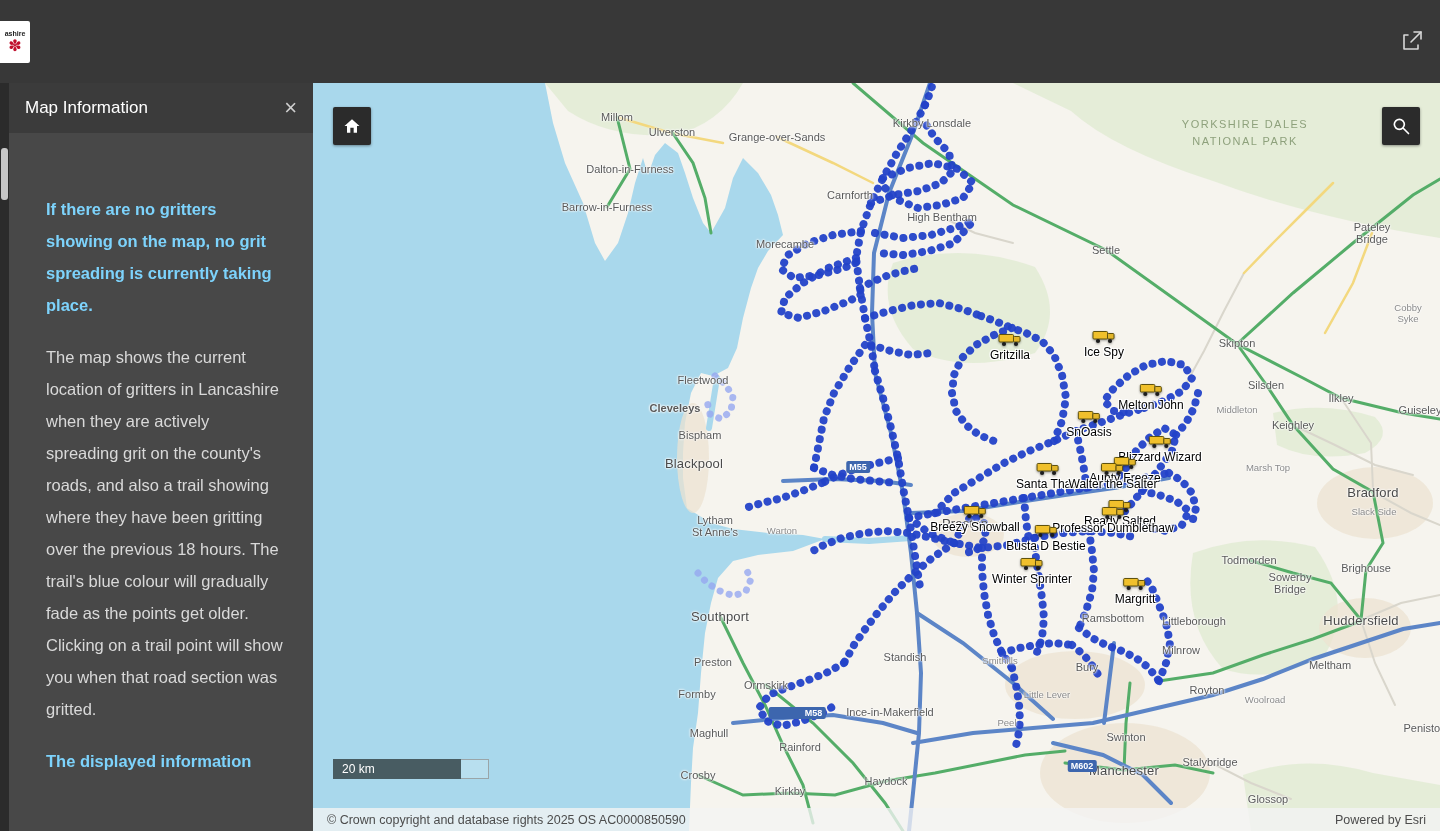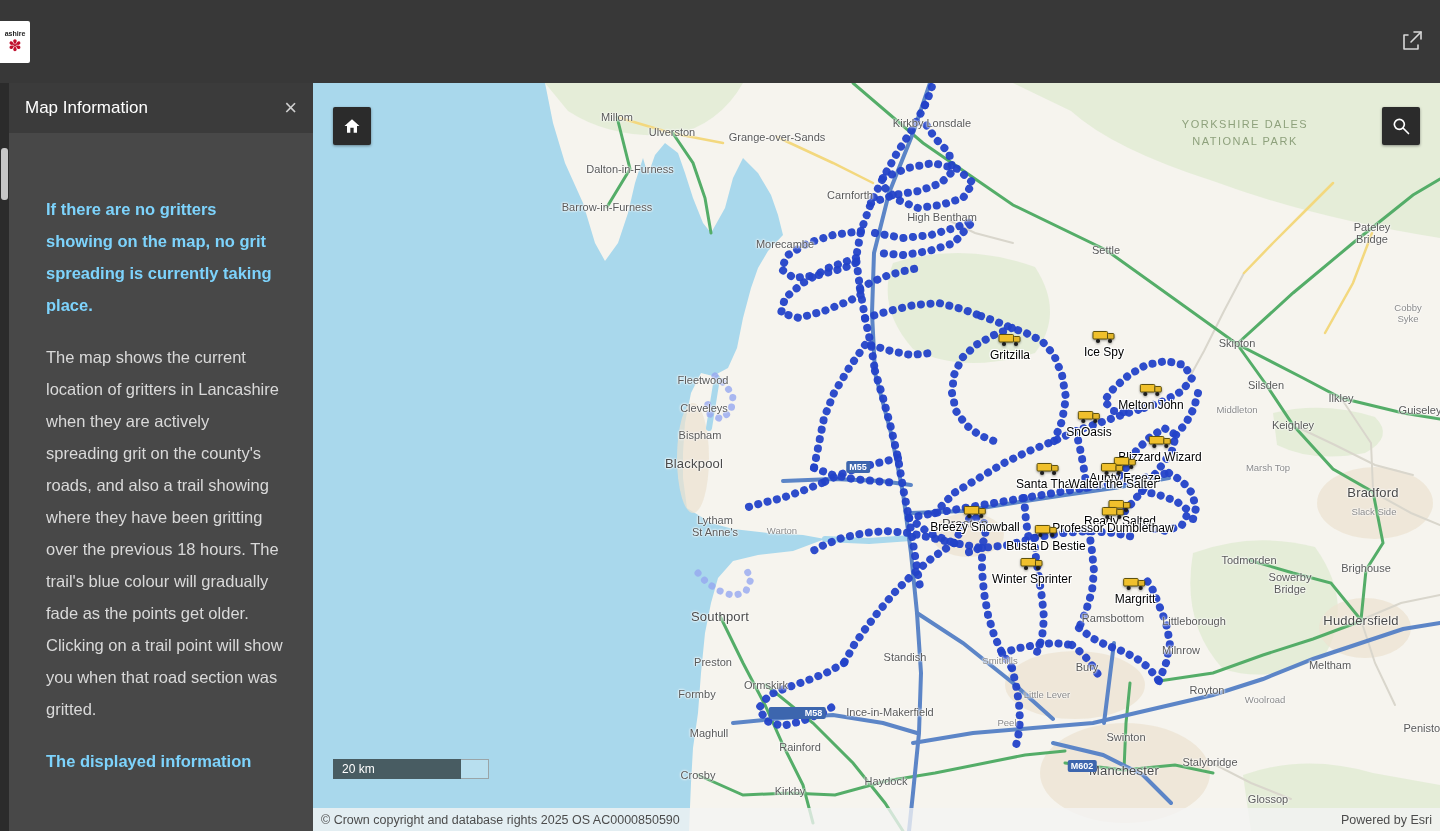--- a/index.html
+++ b/index.html
@@ -37,21 +37,21 @@
   .gritter{position:absolute;transform:translate(-50%,-24px);display:flex;flex-direction:column;align-items:center}
   .truck{height:15px;filter:drop-shadow(0 1px 1px rgba(0,0,0,.4))}
   .gname{font-size:12px;font-weight:500;color:#000;white-space:nowrap;margin-top:1px;
     text-shadow:-1px -1px 0 #fff,1px -1px 0 #fff,-1px 1px 0 #fff,1px 1px 0 #fff,0 0 2px #fff}
   .mapbtn{position:absolute;width:38px;height:38px;background:#2b2b2b;border:none;border-radius:2px;display:flex;align-items:center;justify-content:center;cursor:pointer;box-shadow:0 1px 3px rgba(0,0,0,.4);z-index:3}
   .home{left:20px;top:24px}
   .search{right:20px;top:24px}
   .scalebar{position:absolute;left:20px;bottom:52px;width:156px;height:20px;display:flex;align-items:stretch;z-index:3}
   .scaleseg1{flex:1;background:rgba(58,74,78,.88);color:#fff;font-size:12px;display:flex;align-items:center;padding-left:9px}
   .scaleseg2{width:28px;background:rgba(255,255,255,.18);border:1px solid #9aa5a8;border-left:none}
-  .attrib{position:absolute;left:0;right:0;bottom:0;height:23px;background:rgba(244,244,244,.78);display:flex;align-items:center;justify-content:space-between;padding:0 8px;font-size:12.5px;color:#4c4c4c;z-index:3}
+  .attrib{position:absolute;left:0;right:0;bottom:0;height:23px;background:rgba(244,244,244,.78);display:flex;align-items:center;justify-content:space-between;padding:0 14px;font-size:12.5px;color:#4c4c4c;z-index:3}
   .attrib a{color:#4c4c4c;cursor:pointer}
   .powered{white-space:nowrap}
 </style>
 </head>
 <body>
 
 <div class="app">
 
   <header>
     <div class="logo">
@@ -204,21 +204,21 @@
         <div class="place hamlet" style="left: 1095px; top: 230px;">Cobby Syke</div>
         <div class="place town" style="left: 953px; top: 302px;">Silsden</div>
         <div class="place town" style="left: 1028px; top: 315px;">Ilkley</div>
         <div class="place town" style="left: 980px; top: 342px;">Keighley</div>
         <div class="place town" style="left: 1107px; top: 327px;">Guiseley</div>
         <div class="place hamlet" style="left: 924px; top: 326px;">Middleton</div>
         <div class="place hamlet" style="left: 955px; top: 384px;">Marsh Top</div>
         <div class="place city" style="left: 1060px; top: 409px;">Bradford</div>
         <div class="place hamlet" style="left: 1061px; top: 428px;">Slack Side</div>
         <div class="place town" style="left: 390px; top: 297px;">Fleetwood</div>
-        <div class="place town" style="left: 391px; top: 325px;">Cleveleys</div>
+        <div class="place town" style="left: 362px; top: 325px; font-weight: bold;">Cleveleys</div>
         <div class="place town" style="left: 387px; top: 352px;">Bispham</div>
         <div class="place city" style="left: 381px; top: 380px;">Blackpool</div>
         <div class="place town" style="left: 402px; top: 443px;">Lytham
 St Anne's</div>
         <div class="place hamlet" style="left: 469px; top: 447px;">Warton</div>
         <div class="place city" style="left: 652px; top: 440px;">Preston</div>
         <div class="place city" style="left: 407px; top: 533px;">Southport</div>
         <div class="place town" style="left: 400px; top: 579px;">Preston</div>
         <div class="place town" style="left: 384px; top: 611px;">Formby</div>
         <div class="place town" style="left: 453px; top: 602px;">Ormskirk</div>

